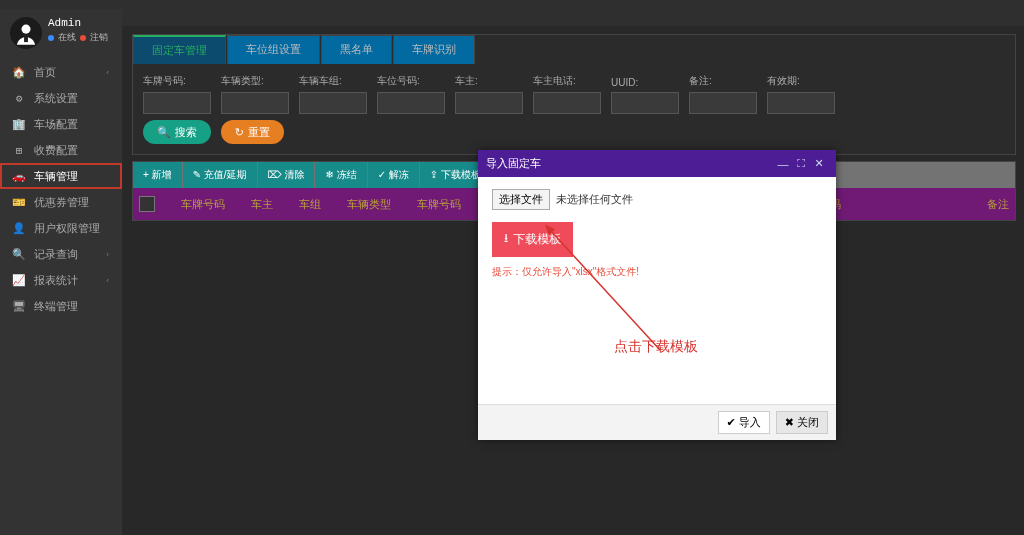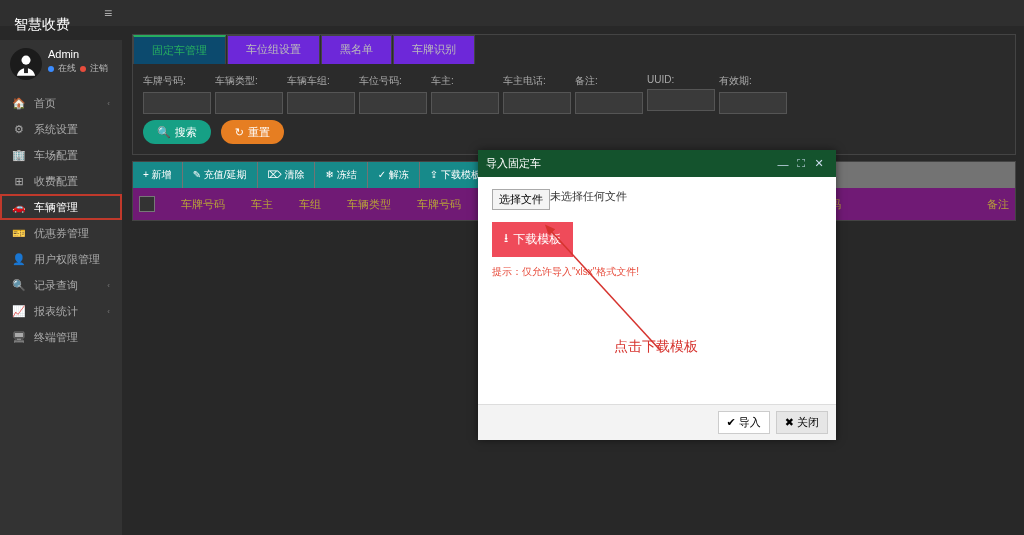--- a/index.html
+++ b/index.html
@@ -4,64 +4,64 @@
   <style>
     * { box-sizing: border-box; margin: 0; padding: 0; }
     body { width: 1024px; height: 535px; background: #282828; font-family: "Microsoft YaHei", Arial, sans-serif; font-size: 12px; color: #ccc; overflow: hidden; }
 
     
     .topbar { position: absolute; left:0; top:0; right:0; height: 26px; background: #2f2f2f; display:flex; align-items:center; }
     .brand { color:#fff; font-size:14px; padding: 0 14px; margin-top: 24px; }
     .ham { color:#aaa; margin-left: 20px; font-size:14px; cursor:pointer; }
 
     
-    .sidebar { position:absolute; left:0; top:40px; bottom:0; width:122px; background:#333; }
+    .sidebar { position:absolute; left:0; top:9px; bottom:0; width:122px; background:#333;font-family:Liberation Mono, monospace; }
     .user-block { padding: 8px 10px 4px; display:flex; align-items:flex-start; }
     .avatar { width:32px; height:32px; border-radius:16px; background:#1b1b1b; display:flex; align-items:center; justify-content:center; margin-right:6px; }
     .avatar svg { width:26px; height:26px; }
     .user-meta .uname { color:#fff; font-size:11px; }
     .user-meta .ustatus { font-size:9px; color:#bbb; display:flex; align-items:center; gap:4px; margin-top:2px; }
     .dot { width:6px; height:6px; border-radius:3px; background:#3b8cff; display:inline-block; }
 
     .nav { margin-top:6px; }
     .nav-item { display:flex; align-items:center; padding:6px 12px; color:#aaa; cursor:pointer; font-size:11px; height:26px; }
     .nav-item .chev { margin-left:auto; font-size:8px; color:#777; }
     .nav-item .nicon { width:14px; text-align:center; margin-right:8px; font-size:11px; }
     .nav-item.active { outline:2px solid #c0392b; outline-offset:-2px; color:#fff; }
 
     
     .main { position:absolute; left:122px; top:26px; right:0; bottom:0; padding:8px 8px 8px 10px; }
     .panel { border:1px solid #444; background:#2b2b2b; }
     .tabs { display:flex; }
-    .tab { padding:6px 18px; background:#6d28d9; color:#bbb; font-size:11px; border:1px solid #444; border-bottom:none; margin-right:1px; cursor:pointer; }
+    .tab { padding:6px 18px; background:#0369a1; color:#bbb; font-size:11px; border:1px solid #444; border-bottom:none; margin-right:1px; cursor:pointer; }
     .tab.active { background:#0c4a6e; color:#27ae60; border-top:2px solid #27ae60; }
 
-    .filters { display:flex; gap:4px; padding:10px 10px 6px; flex-wrap:nowrap; overflow:hidden; }
+    .filters { display:flex; gap:10px; padding:10px 10px 6px; flex-wrap:nowrap; overflow:hidden;align-items:flex-end; }
     .fcol { display:flex; flex-direction:column; gap:4px; min-width:68px; }
     .flab { font-size:10px; color:#aaa; }
     .finp { height:22px; width:68px; background:#3a3a3a; border:1px solid #555; color:#ddd; padding: 0 4px; font-size:11px; }
     .filter-actions { display:flex; gap:10px; padding: 0 10px 10px; }
     .btn { border:none; border-radius:12px; height:24px; padding:0 14px; font-size:11px; cursor:pointer; color:#fff; display:inline-flex; align-items:center; gap:4px; }
     .btn-green { background:#16a085; }
     .btn-orange { background:#e67e22; }
 
     .toolbar { display:flex; gap:1px; background:#737373; padding:0; }
     .tbtn { background:#178a8a; color:#fff; font-size:10px; padding:6px 10px; cursor:pointer; display:inline-flex; align-items:center; gap:3px; border:none; }
 
     .table { width:100%; }
     .thead { display:flex; align-items:center; background:#701a75; padding: 8px 6px; color:#b7a03a; font-size:11px; gap: 26px; }
     .th-check { width:16px; height:16px; border:1px solid #777; background:#333; flex:none; }
 
     
     .modal { position:absolute; left:478px; top:150px; width:358px; height:290px; background:#fff; box-shadow:0 0 8px rgba(0,0,0,.5); color:#333; }
-    .modal-head { background:#14532d; color:#fff; padding:6px 8px; display:flex; align-items:center; font-size:11px; }
+    .modal-head { background:#4c1d95; color:#fff; padding:6px 8px; display:flex; align-items:center; font-size:11px; }
     .modal-head .spacer { flex:1; }
     .modal-head .mctl { width:18px; text-align:center; cursor:pointer; color:#cde; font-size:11px; }
     .modal-body { padding:12px 14px; font-size:11px; position:relative; height:234px; }
-    .file-row { display:flex; }
+    .file-row { display:flex; align-items:center; gap:6px; }
     .file-btn { border:1px solid #aaa; background:#f4f4f4; padding:2px 6px; font-size:11px; cursor:pointer; }
     .file-none { color:#333; font-size:11px; }
     .dlbtn { display:inline-flex; align-items:center; gap:5px; background:#ef4b5a; color:#fff; padding:7px 12px; font-size:12px; margin-top:12px; cursor:pointer; border:none; }
     .tip { color:#e74c3c; font-size:10px; margin-top:8px; }
     .modal-foot { position:absolute; bottom:0; left:0; right:0; padding:6px 8px; background:#f3f3f3; display:flex; gap:6px; justify-content:flex-end; border-top:1px solid #ddd; }
     .mbtn { border:1px solid #ccc; padding:3px 8px; font-size:11px; cursor:pointer; background:#fff; display:inline-flex; align-items:center; gap:3px; }
     .mbtn.gray { background:#e6e6e6; }
 
     
     .arrow-wrap { position:absolute; left:490px; top:200px; width:320px; height:200px; pointer-events:none; }
@@ -168,25 +168,25 @@
         </div>
         <div class="fcol">
           <div class="flab">车主:</div>
           <input class="finp" style="">
         </div>
         <div class="fcol">
           <div class="flab">车主电话:</div>
           <input class="finp" style="">
         </div>
         <div class="fcol">
+          <div class="flab">UUID:</div>
+          <input class="finp" style="">
+        </div>
+        <div class="fcol">
           <div class="flab">备注:</div>
-          <input class="finp" style="">
-        </div>
-        <div class="fcol">
-          <div class="flab">UUID:</div>
           <input class="finp" style="">
         </div>
         <div class="fcol">
           <div class="flab">有效期:</div>
           <input class="finp" style="">
         </div>
       </div>
     <div class="filter-actions">
       <button class="btn btn-green">
           <span>🔍</span>

